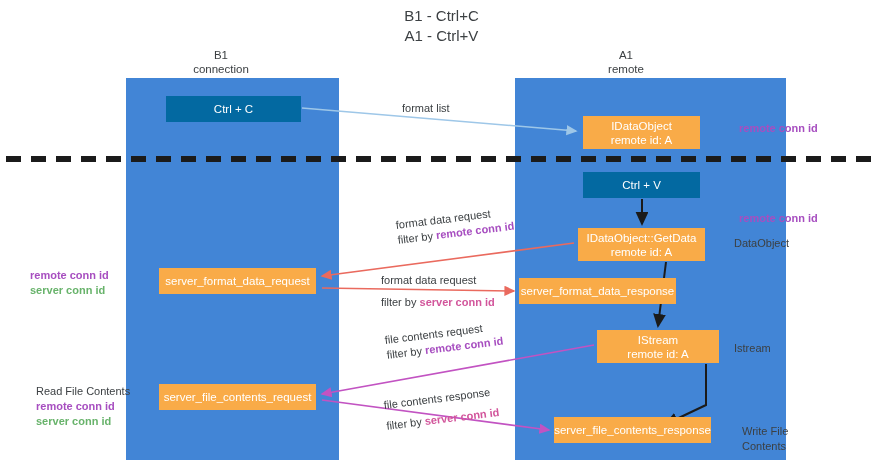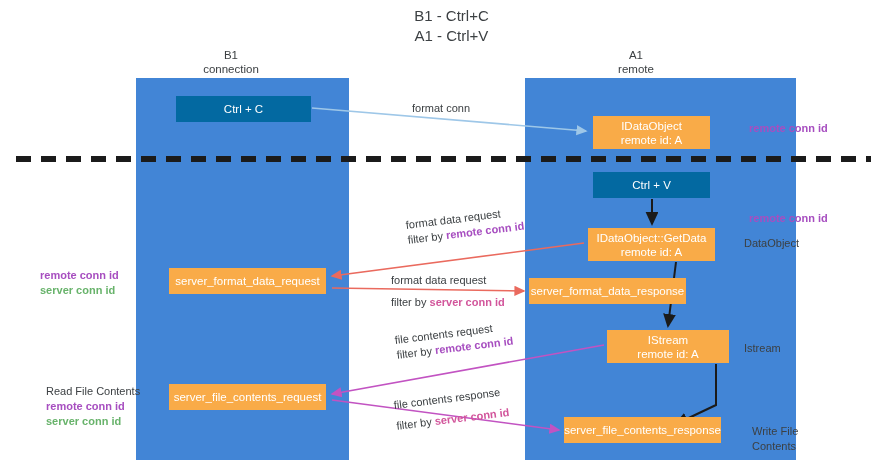--- a/index.html
+++ b/index.html
@@ -4,21 +4,21 @@
 <style>
   html,body{margin:0;padding:0;}
   body{
     width:871px;height:467px;
     background:#ffffff;
     font-family:"Liberation Sans", sans-serif;
     color:#3c4043;
     overflow:hidden;
     position:relative;
   }
-  #stage{position:absolute;left:16px;top:0;width:818px;height:467px;}
+  #stage{position:absolute;left:6px;top:0;width:818px;height:467px;}
 
   .abs{position:absolute;}
 
   
   #title{
     left:0;top:6px;width:871px;
     text-align:center;
     font-size:15px;line-height:20px;
     color:#3c4043;
     white-space:pre-line;
@@ -146,21 +146,21 @@
   <div class="abs node green" id="n-ctrlv">Ctrl + V</div>
   <div class="abs node orange" id="n-getdata">IDataObject::GetData
 remote id: A</div>
   <div class="abs node orange" id="n-sfdreq">server_format_data_request</div>
   <div class="abs node orange" id="n-sfdresp">server_format_data_response</div>
   <div class="abs node orange" id="n-istream">IStream
 remote id: A</div>
   <div class="abs node orange" id="n-sfcresp">server_file_contents_response</div>
   <div class="abs node orange" id="n-sfcreq">server_file_contents_request</div>
 
-  <div class="abs edge-lbl" id="e-formatlist">format conn</div>
+  <div class="abs edge-lbl" id="e-formatlist">format list</div>
 
   <div class="abs edge-lbl" id="e-fdreq">
     <div>format data request</div>
     <div><span>filter by </span><span class="purple">remote conn id</span></div>
   </div>
 
   <div class="abs edge-lbl" id="e-fdresp">
     <div>format data request</div>
     <div style="margin-top:7px"><span>filter by </span><span class="magenta">server conn id</span></div>
   </div>

